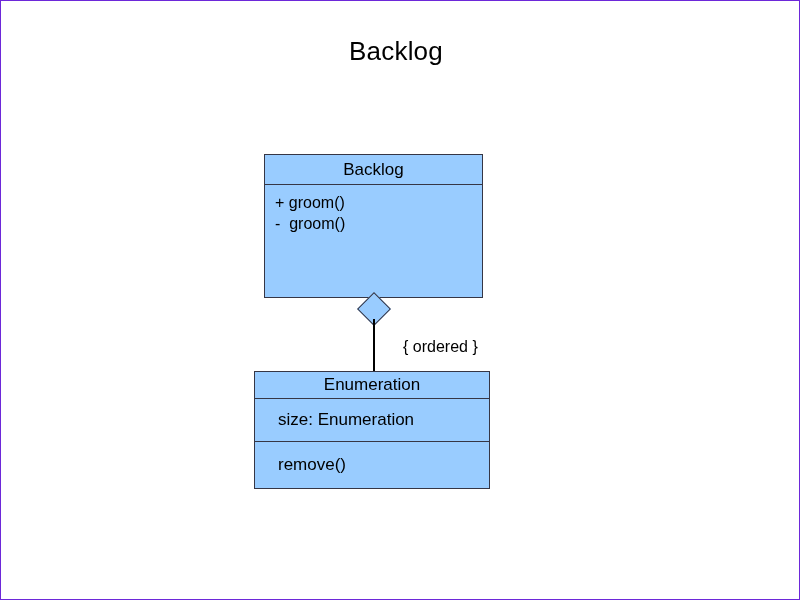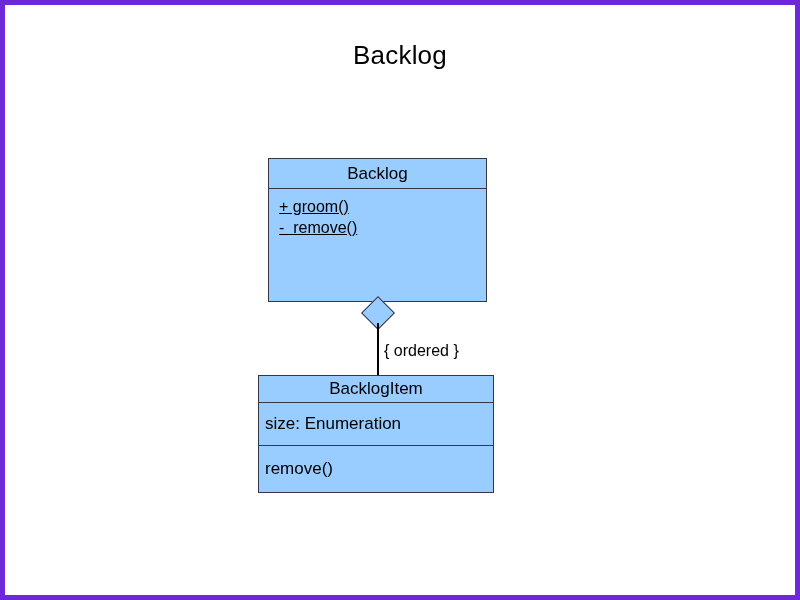--- a/index.html
+++ b/index.html
@@ -12,21 +12,21 @@
     font-family: "Liberation Sans", sans-serif;
   }
 
   #canvas {
     position: relative;
     width: 800px;
     height: 600px;
     background: #ffffff;
     overflow: hidden;
     box-sizing: border-box;
-    border: 5px solid #6d28d9;
+    border: 1px solid #6d28d9;
   }
 
   
   .diagram-title {
     position: absolute;
     left: 0;
     top: 34px;
     width: 790px;
     text-align: center;
     font-size: 26px;
@@ -61,34 +61,33 @@
     font-size: 17px;
     color: #000000;
     display: flex;
     align-items: center;
     justify-content: center;
     white-space: pre;
   }
 
   .compartment-list {
     padding: 7px 0 16px 10px;
-    text-decoration: underline;
   }
 
   .compartment-line {
     font-size: 16px;
     line-height: 21px;
     color: #000000;
     white-space: pre;
   }
 
   .compartment-single {
     display: flex;
     align-items: center;
-    padding-left: 6px;
+    padding-left: 23px;
     font-size: 17px;
     color: #000000;
     white-space: pre;
   }
 
   
   #class-backlog {
     left: 263px;
     top: 153px;
     width: 219px;
@@ -137,50 +136,50 @@
     height: 24px;
   }
 
   #assoc-connector {
     left: 372px;
     top: 318px;
     height: 53px;
   }
 
   #assoc-label-ordered {
-    left: 379px;
+    left: 402px;
     top: 336px;
   }
 </style>
 </head>
 <body>
 
 <div id="canvas">
 
   <div class="diagram-title">Backlog</div>
 
   <div class="uml-class" id="class-backlog">
 
     <div class="uml-compartment c-header compartment-name">Backlog</div>
 
     <div class="uml-compartment c-ops compartment-list">
       <div class="compartment-line">+ groom()</div>
-      <div class="compartment-line">-  remove()</div>
+      <div class="compartment-line">-  groom()</div>
     </div>
   </div>
 
   <div class="assoc-diamond" id="assoc-diamond-backlog"></div>
 
   <div class="assoc-line" id="assoc-connector"></div>
 
   <div class="assoc-label" id="assoc-label-ordered">{ ordered }</div>
 
   <div class="uml-class" id="class-backlogitem">
 
-    <div class="uml-compartment c-header compartment-name">BacklogItem</div>
+    <div class="uml-compartment c-header compartment-name">Enumeration</div>
 
     <div class="uml-compartment c-attrs compartment-single">
       <span>size: Enumeration</span>
     </div>
 
     <div class="uml-compartment c-ops compartment-single">
       <span>remove()</span>
     </div>
   </div>
 

